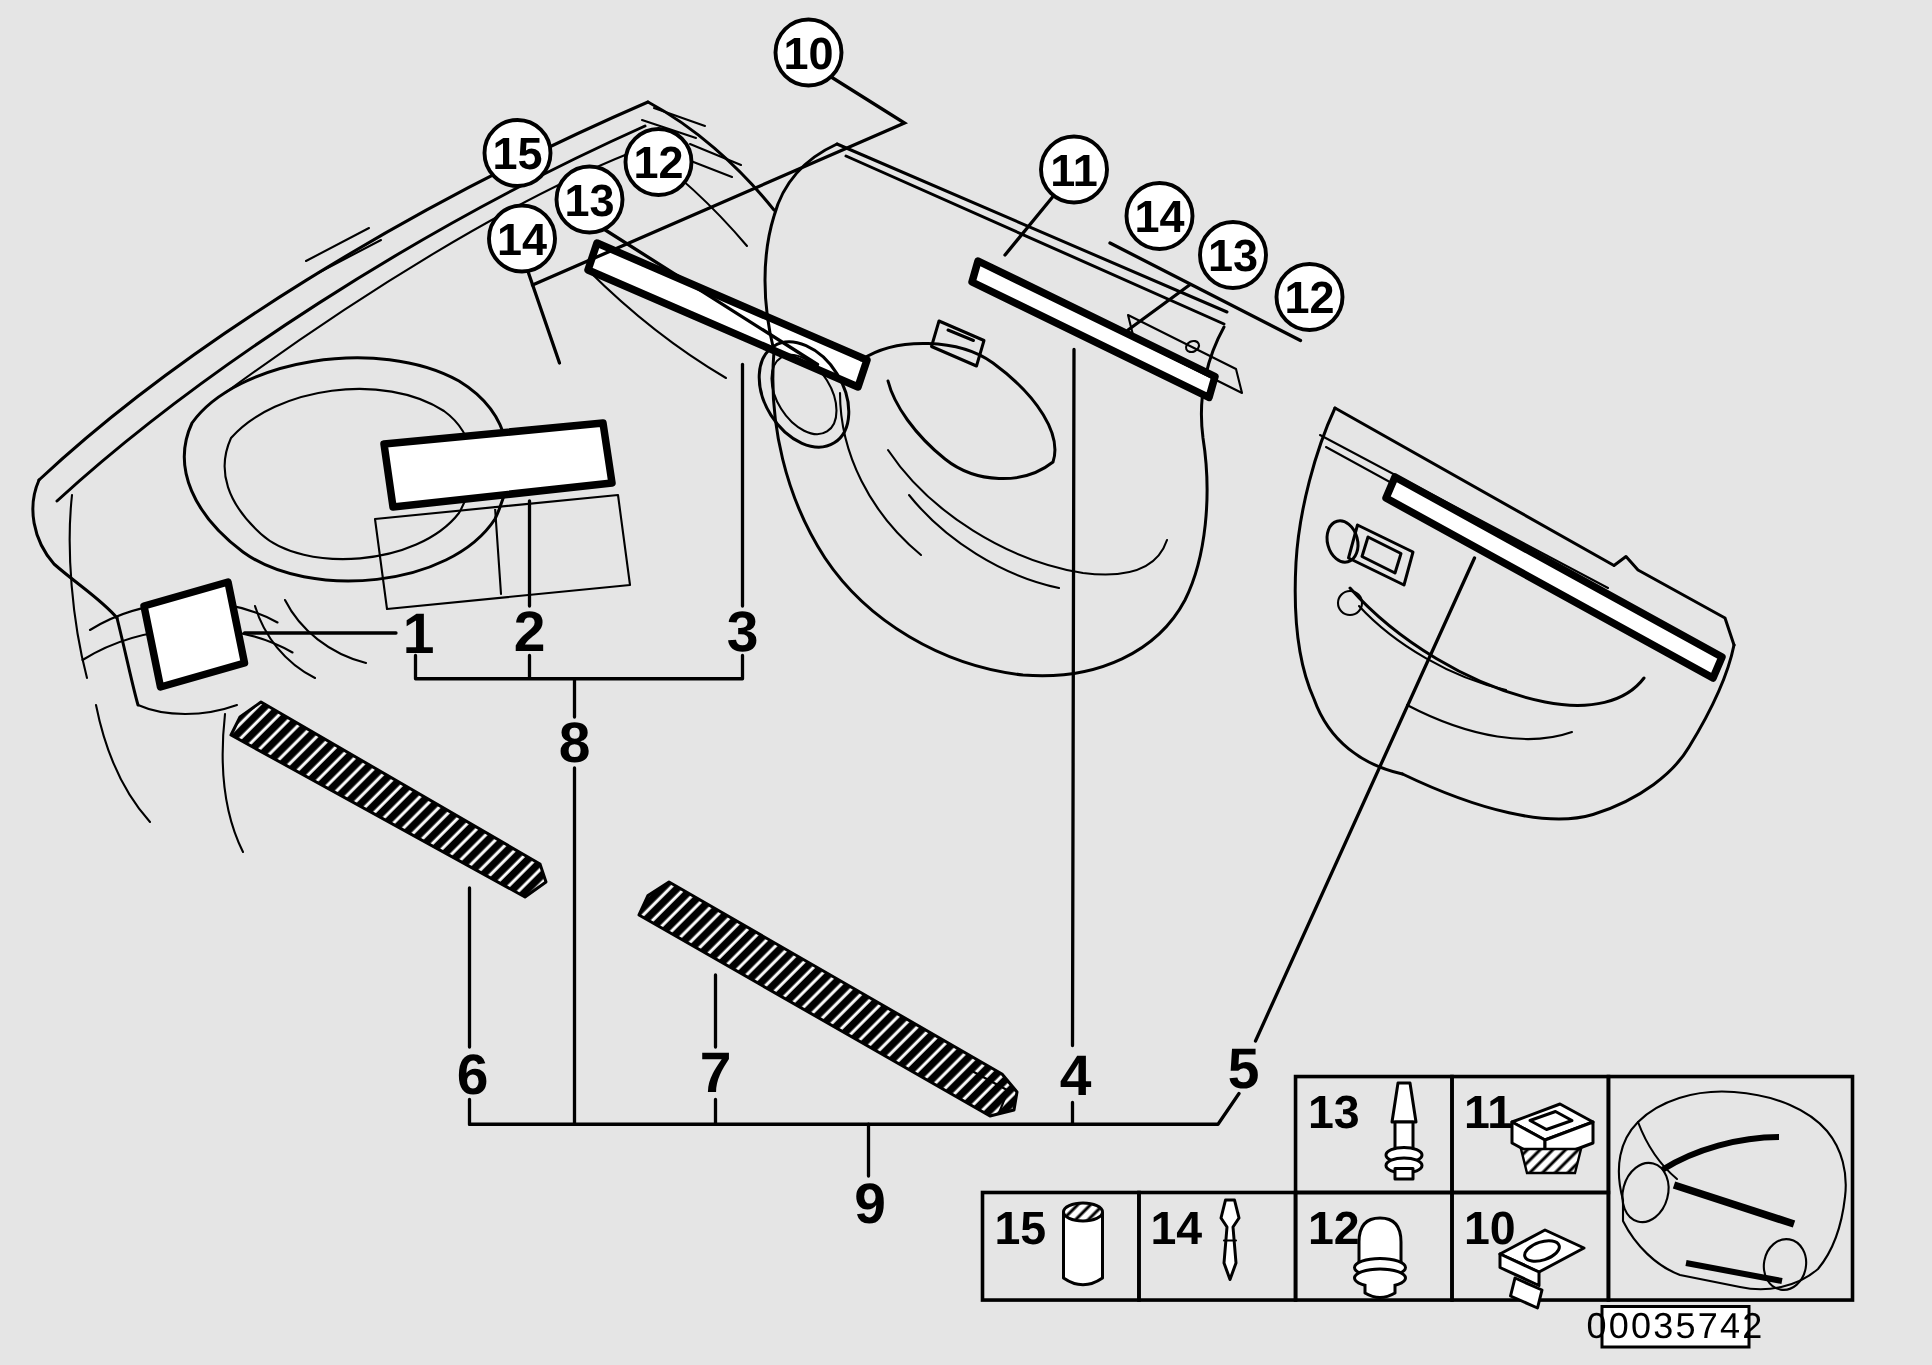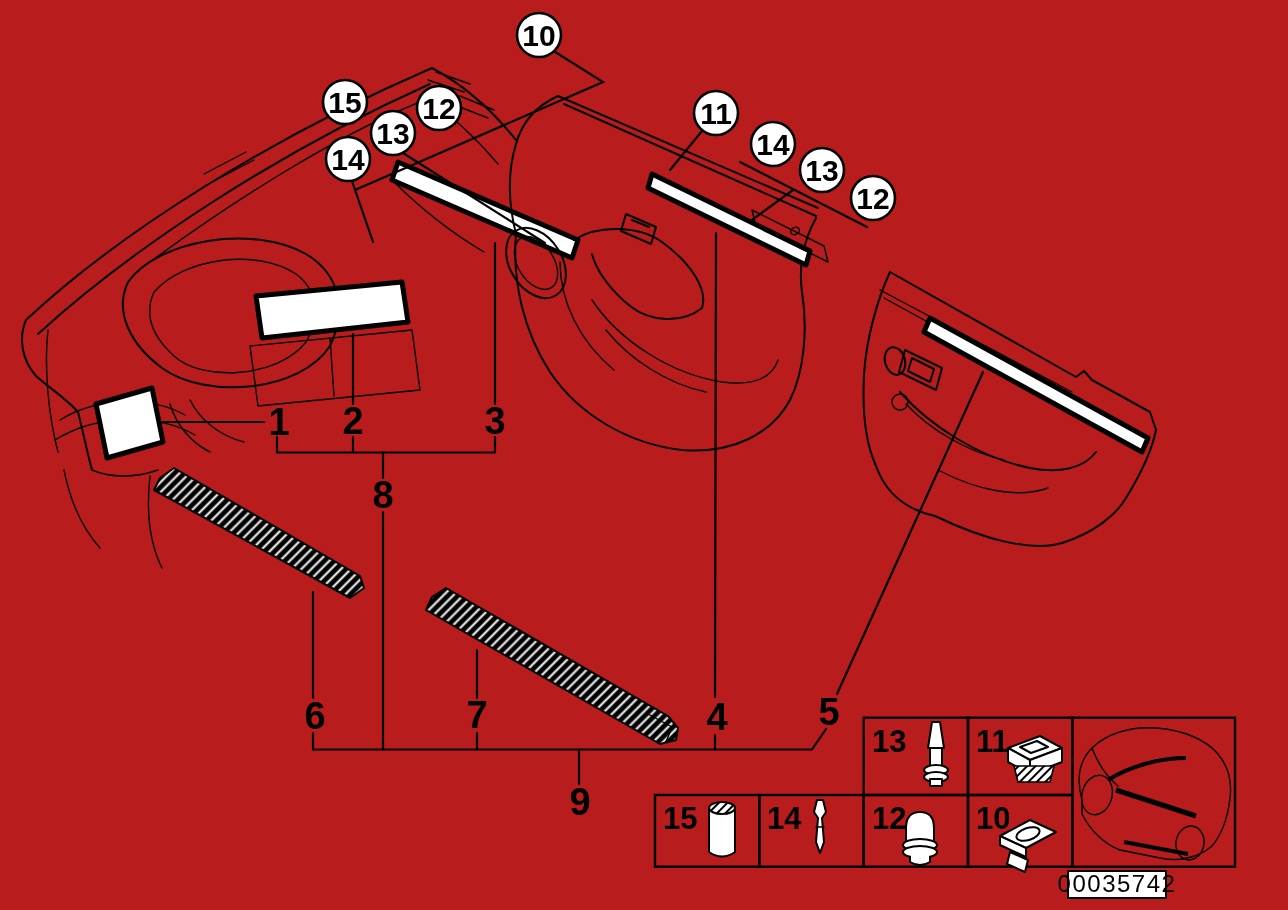--- a/index.html
+++ b/index.html
@@ -1,16 +1,16 @@
 <!DOCTYPE html>
 <html><head>
 <meta charset="utf-8">
 <style>
   html,body{margin:0;padding:0;background:#ffffff;}
-  .canvas{width:1288px;height:910px;position:relative;background:#b91c1c;overflow:hidden;}
+  .canvas{width:1288px;height:910px;position:relative;background:#e5e5e5;overflow:hidden;}
   svg{display:block;}
   svg text{font-family:"Liberation Sans","DejaVu Sans",sans-serif;fill:#000;}
   .art{stroke:#000;fill:none;stroke-width:2;stroke-linecap:round;stroke-linejoin:round;}
   .thin{stroke-width:1.4;}
   .bold{stroke:#000;fill:#fff;stroke-width:5;stroke-linejoin:round;}
   .callout-line{stroke:#000;fill:none;stroke-width:2.2;stroke-linecap:round;}
   .ccirc{fill:#fff;stroke:#000;stroke-width:2.6;}
   .cnum{font-size:30px;font-weight:bold;text-anchor:middle;}
   .pnum{font-size:38px;font-weight:bold;text-anchor:middle;}
   .legnum{font-size:31px;font-weight:bold;}

